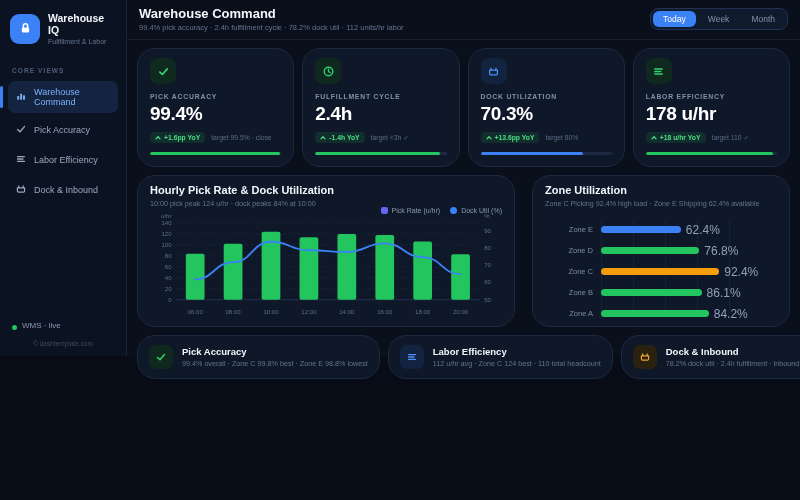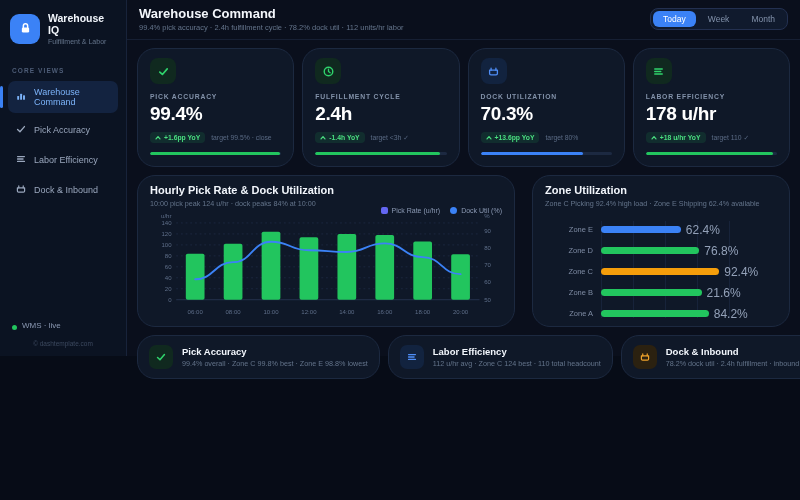--- a/index.html
+++ b/index.html
@@ -345,21 +345,21 @@
               <span class="zlabel">Zone C</span>
               <div class="ztrack">
                   <div class="zbar" style="width: 92.4%; background: rgb(245, 158, 11);"></div>
                   <span class="zval" style="left: calc(92.4% + 5px);">92.4%</span>
                 </div>
             </div>
             <div class="zrow">
               <span class="zlabel">Zone B</span>
               <div class="ztrack">
                   <div class="zbar" style="width: 78.6%; background: rgb(34, 197, 94);"></div>
-                  <span class="zval" style="left: calc(78.6% + 5px);">21.6%</span>
+                  <span class="zval" style="left: calc(78.6% + 5px);">86.1%</span>
                 </div>
             </div>
             <div class="zrow">
               <span class="zlabel">Zone A</span>
               <div class="ztrack">
                   <div class="zbar" style="width: 84.2%; background: rgb(34, 197, 94);"></div>
                   <span class="zval" style="left: calc(84.2% + 5px);">84.2%</span>
                 </div>
             </div>
           </div>

